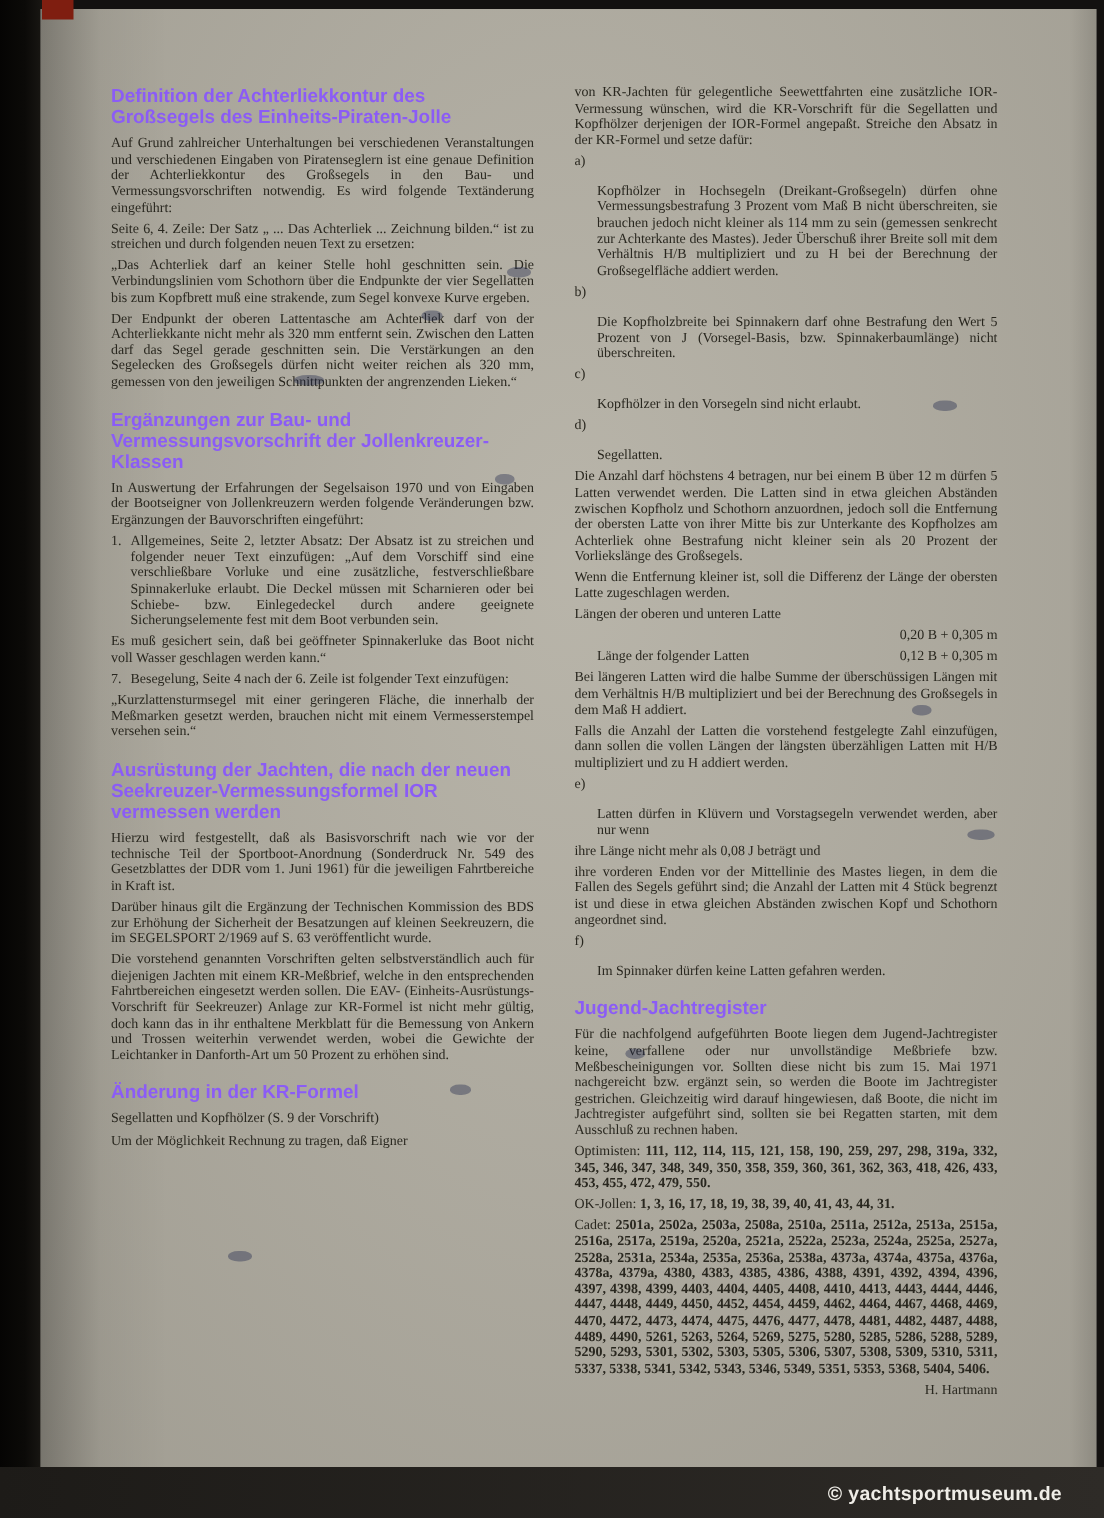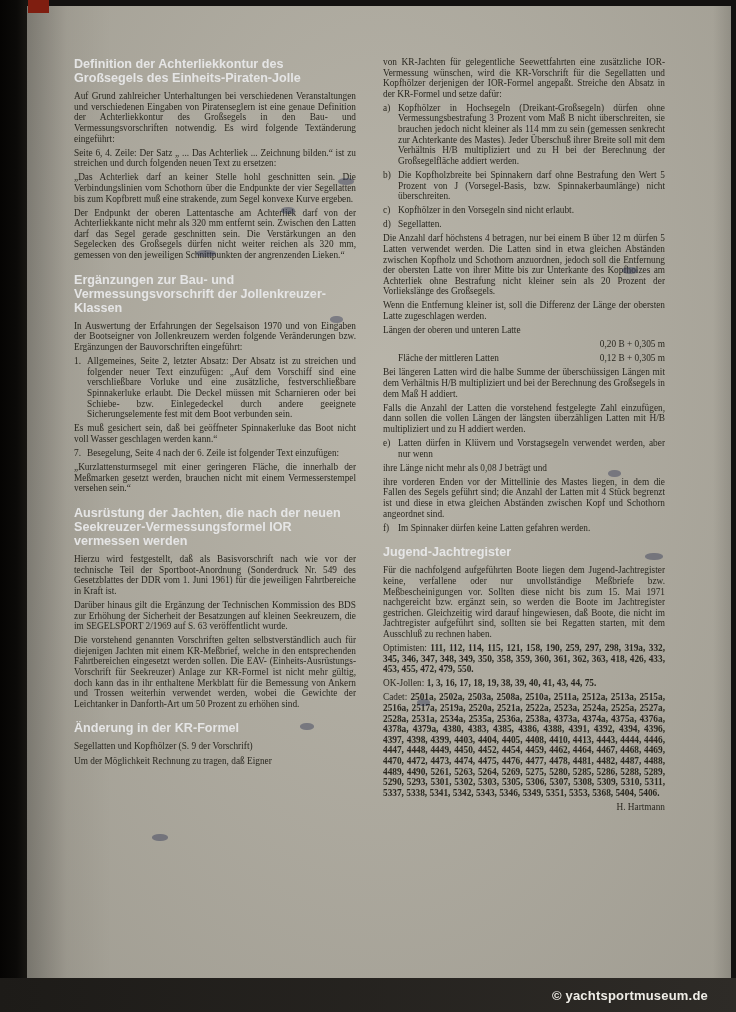--- a/index.html
+++ b/index.html
@@ -41,33 +41,33 @@
     position:absolute; left:74px; right:71px; top:57px; bottom:14px;
     overflow:hidden;
   }
   .columns { display:flex; gap:27px; height:100%; }
   .col {
     flex:1; min-width:0; overflow:hidden;
     color:#29271f; font-size:9.3px; line-height:1.14; text-align:justify;
   }
   .heading {
     font-family:"Liberation Sans", sans-serif; font-weight:700;
-    color:#e5e5e5; font-size:12.6px; line-height:1.12;
+    color:#8b5cf6; font-size:12.6px; line-height:1.12;
     margin:0 0 6px; text-align:left;
   }
   .heading.mt { margin-top:12px; }
   .col p { margin:0 0 3.5px; }
   .indent { margin-left:10px; }
   .numitem { display:flex; margin:0 0 3.5px; }
   .num { flex:0 0 13px; }
   .numbody { flex:1; min-width:0; }
   .numcont { margin-left:13px; }
   .letitem { display:flex; margin:0 0 3.5px; }
   .marker { flex:0 0 15px; }
-  .letbody { flex:1; min-width:0; }
+  .letbody { flex:1; min-width:0;margin-top:20px; }
   .letcont { margin-left:15px; }
   .fvalue { text-align:right; margin:0 0 2px 15px; white-space:nowrap; }
   .frow { display:flex; justify-content:space-between; margin:0 0 3.5px 15px; }
   .frow .fval { white-space:nowrap; padding-left:8px; }
   .lead { font-weight:normal; }
   .register { font-weight:bold; margin:0 0 2.5px; }
   .reglabel { font-weight:normal; }
   .signature { text-align:right; margin-top:-10px; font-weight:normal; }
   .artifact {
     position:absolute; background:rgba(28,38,74,0.38);
@@ -140,21 +140,21 @@
         </div>
         <div class="letitem">
           <span class="marker">d)</span>
           <span class="letbody">Segellatten.</span>
         </div>
         <p class="letcont">Die Anzahl darf höchstens 4 betragen, nur bei einem B über 12 m dürfen 5 Latten verwendet werden. Die Latten sind in etwa gleichen Abständen zwischen Kopfholz und Schothorn anzuordnen, jedoch soll die Entfernung der obersten Latte von ihrer Mitte bis zur Unterkante des Kopfholzes am Achterliek ohne Bestrafung nicht kleiner sein als 20 Prozent der Vorliekslänge des Großsegels.</p>
         <p class="letcont">Wenn die Entfernung kleiner ist, soll die Differenz der Länge der obersten Latte zugeschlagen werden.</p>
         <p class="letcont">Längen der oberen und unteren Latte</p>
         <p class="fvalue">0,20 B + 0,305 m</p>
         <div class="frow">
-          <span>Fläche der mittleren Latten</span>
+          <span>Länge der folgender Latten</span>
           <span class="fval">0,12 B + 0,305 m</span>
         </div>
         <p class="letcont">Bei längeren Latten wird die halbe Summe der überschüssigen Längen mit dem Verhältnis H/B multipliziert und bei der Berechnung des Großsegels in dem Maß H addiert.</p>
         <p class="letcont">Falls die Anzahl der Latten die vorstehend festgelegte Zahl einzufügen, dann sollen die vollen Längen der längsten überzähligen Latten mit H/B multipliziert und zu H addiert werden.</p>
         <div class="letitem">
           <span class="marker">e)</span>
           <span class="letbody">Latten dürfen in Klüvern und Vorstagsegeln verwendet werden, aber nur wenn</span>
         </div>
         <p class="letcont">ihre Länge nicht mehr als 0,08 J beträgt und</p>
         <p class="letcont">ihre vorderen Enden vor der Mittellinie des Mastes liegen, in dem die Fallen des Segels geführt sind; die Anzahl der Latten mit 4 Stück begrenzt ist und diese in etwa gleichen Abständen zwischen Kopf und Schothorn angeordnet sind.</p>
@@ -165,21 +165,21 @@
 
         <section>
           <h2 class="heading mt">Jugend-Jachtregister</h2>
           <p>Für die nachfolgend aufgeführten Boote liegen dem Jugend-Jachtregister keine, verfallene oder nur unvollständige Meßbriefe bzw. Meßbescheinigungen vor. Sollten diese nicht bis zum 15. Mai 1971 nachgereicht bzw. ergänzt sein, so werden die Boote im Jachtregister gestrichen. Gleichzeitig wird darauf hingewiesen, daß Boote, die nicht im Jachtregister aufgeführt sind, sollten sie bei Regatten starten, mit dem Ausschluß zu rechnen haben.</p>
           <p class="register">
             <span class="reglabel">Optimisten:</span>
             <span>111, 112, 114, 115, 121, 158, 190, 259, 297, 298, 319a, 332, 345, 346, 347, 348, 349, 350, 358, 359, 360, 361, 362, 363, 418, 426, 433, 453, 455, 472, 479, 550.</span>
           </p>
           <p class="register">
             <span class="reglabel">OK-Jollen:</span>
-            <span>1, 3, 16, 17, 18, 19, 38, 39, 40, 41, 43, 44, 75.</span>
+            <span>1, 3, 16, 17, 18, 19, 38, 39, 40, 41, 43, 44, 31.</span>
           </p>
           <p class="register">
             <span class="reglabel">Cadet:</span>
             <span>2501a, 2502a, 2503a, 2508a, 2510a, 2511a, 2512a, 2513a, 2515a, 2516a, 2517a, 2519a, 2520a, 2521a, 2522a, 2523a, 2524a, 2525a, 2527a, 2528a, 2531a, 2534a, 2535a, 2536a, 2538a, 4373a, 4374a, 4375a, 4376a, 4378a, 4379a, 4380, 4383, 4385, 4386, 4388, 4391, 4392, 4394, 4396, 4397, 4398, 4399, 4403, 4404, 4405, 4408, 4410, 4413, 4443, 4444, 4446, 4447, 4448, 4449, 4450, 4452, 4454, 4459, 4462, 4464, 4467, 4468, 4469, 4470, 4472, 4473, 4474, 4475, 4476, 4477, 4478, 4481, 4482, 4487, 4488, 4489, 4490, 5261, 5263, 5264, 5269, 5275, 5280, 5285, 5286, 5288, 5289, 5290, 5293, 5301, 5302, 5303, 5305, 5306, 5307, 5308, 5309, 5310, 5311, 5337, 5338, 5341, 5342, 5343, 5346, 5349, 5351, 5353, 5368, 5404, 5406.</span>
           </p>
           <p class="signature">H. Hartmann</p>
         </section>
       </div>
 
     </div>

